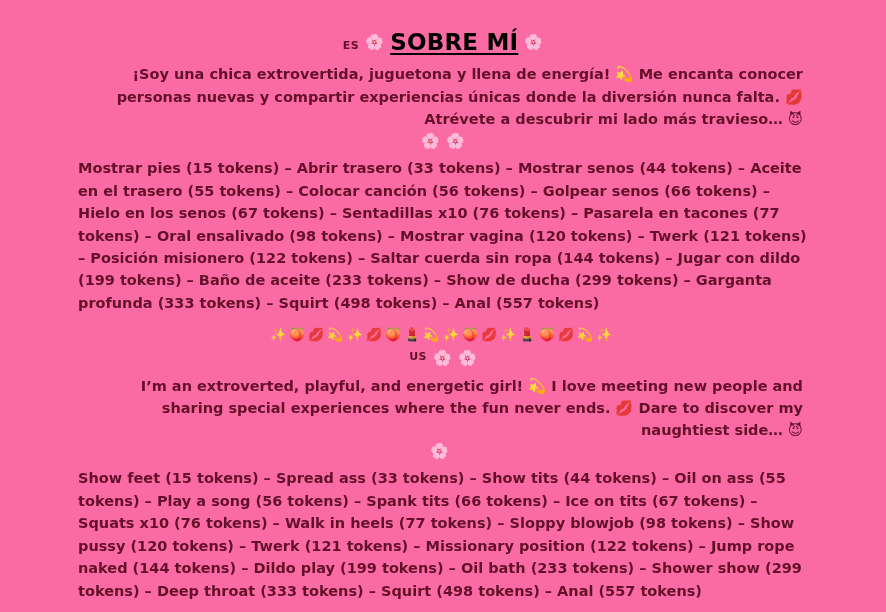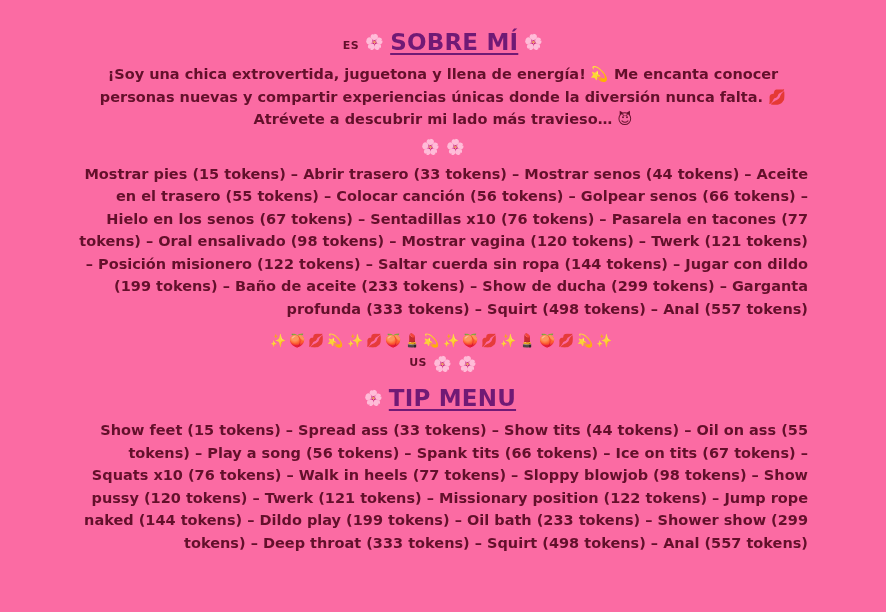--- a/index.html
+++ b/index.html
@@ -32,45 +32,45 @@
     font-weight: bold;
     letter-spacing: 0.2px;
     margin: 0 0 8px 0;
     line-height: 1.1;
   }
   .heading .title-text {
     text-decoration: underline;
     text-underline-offset: 3px;
     font-size: 23px;
     font-weight: bold;
-    color: #701a75;
+    color: #000000;
   }
   .heading .lang {
     font-size: 11px;
     font-weight: bold;
     color: #63102b;
     align-self: flex-end;
     margin-bottom: 3px;
     letter-spacing: 0.5px;
   }
   .heading .emo {
     font-size: 15px;
     line-height: 1;
   }
   .para {
-    text-align: center;
+    text-align: right;
     font-size: 14.5px;
     font-weight: bold;
     line-height: 1.55;
     color: #63102b;
     margin: 0;
     max-width: 720px;
   }
   .menu-block {
-    text-align: right;
+    text-align: left;
     font-size: 14.5px;
     font-weight: bold;
     line-height: 1.55;
     color: #63102b;
     margin: 0;
     max-width: 730px;
   }
   .menu-block.en {
     max-width: 730px;
   }
@@ -109,24 +109,24 @@
   <p class="menu-block">Mostrar pies (15 tokens) – Abrir trasero (33 tokens) – Mostrar senos (44 tokens) – Aceite en el trasero (55 tokens) – Colocar canción (56 tokens) – Golpear senos (66 tokens) – Hielo en los senos (67 tokens) – Sentadillas x10 (76 tokens) – Pasarela en tacones (77 tokens) – Oral ensalivado (98 tokens) – Mostrar vagina (120 tokens) – Twerk (121 tokens) – Posición misionero (122 tokens) – Saltar cuerda sin ropa (144 tokens) – Jugar con dildo (199 tokens) – Baño de aceite (233 tokens) – Show de ducha (299 tokens) – Garganta profunda (333 tokens) – Squirt (498 tokens) – Anal (557 tokens)</p>
 
   <div class="sep">✨🍑💋💫✨💋🍑💄💫✨🍑💋✨💄🍑💋💫✨</div>
 
   <div class="heading">
     <span class="lang">US</span>
     <span class="emo">🌸</span>
     <span class="emo">🌸</span>
   </div>
 
+  <p class="para">I’m an extroverted, playful, and energetic girl! 💫 I love meeting new people and sharing special experiences where the fun never ends. 💋 Dare to discover my naughtiest side… 😈</p>
 
   <div class="spacer-tiny"></div>
 
   <div class="heading">
     <span class="emo">🌸</span>
-    <span class="title-text">TIP MENU</span>
     <span class="emo"></span>
   </div>
 
   <p class="menu-block en">Show feet (15 tokens) – Spread ass (33 tokens) – Show tits (44 tokens) – Oil on ass (55 tokens) – Play a song (56 tokens) – Spank tits (66 tokens) – Ice on tits (67 tokens) – Squats x10 (76 tokens) – Walk in heels (77 tokens) – Sloppy blowjob (98 tokens) – Show pussy (120 tokens) – Twerk (121 tokens) – Missionary position (122 tokens) – Jump rope naked (144 tokens) – Dildo play (199 tokens) – Oil bath (233 tokens) – Shower show (299 tokens) – Deep throat (333 tokens) – Squirt (498 tokens) – Anal (557 tokens)</p>
 
 </div>
 
 </body></html>

